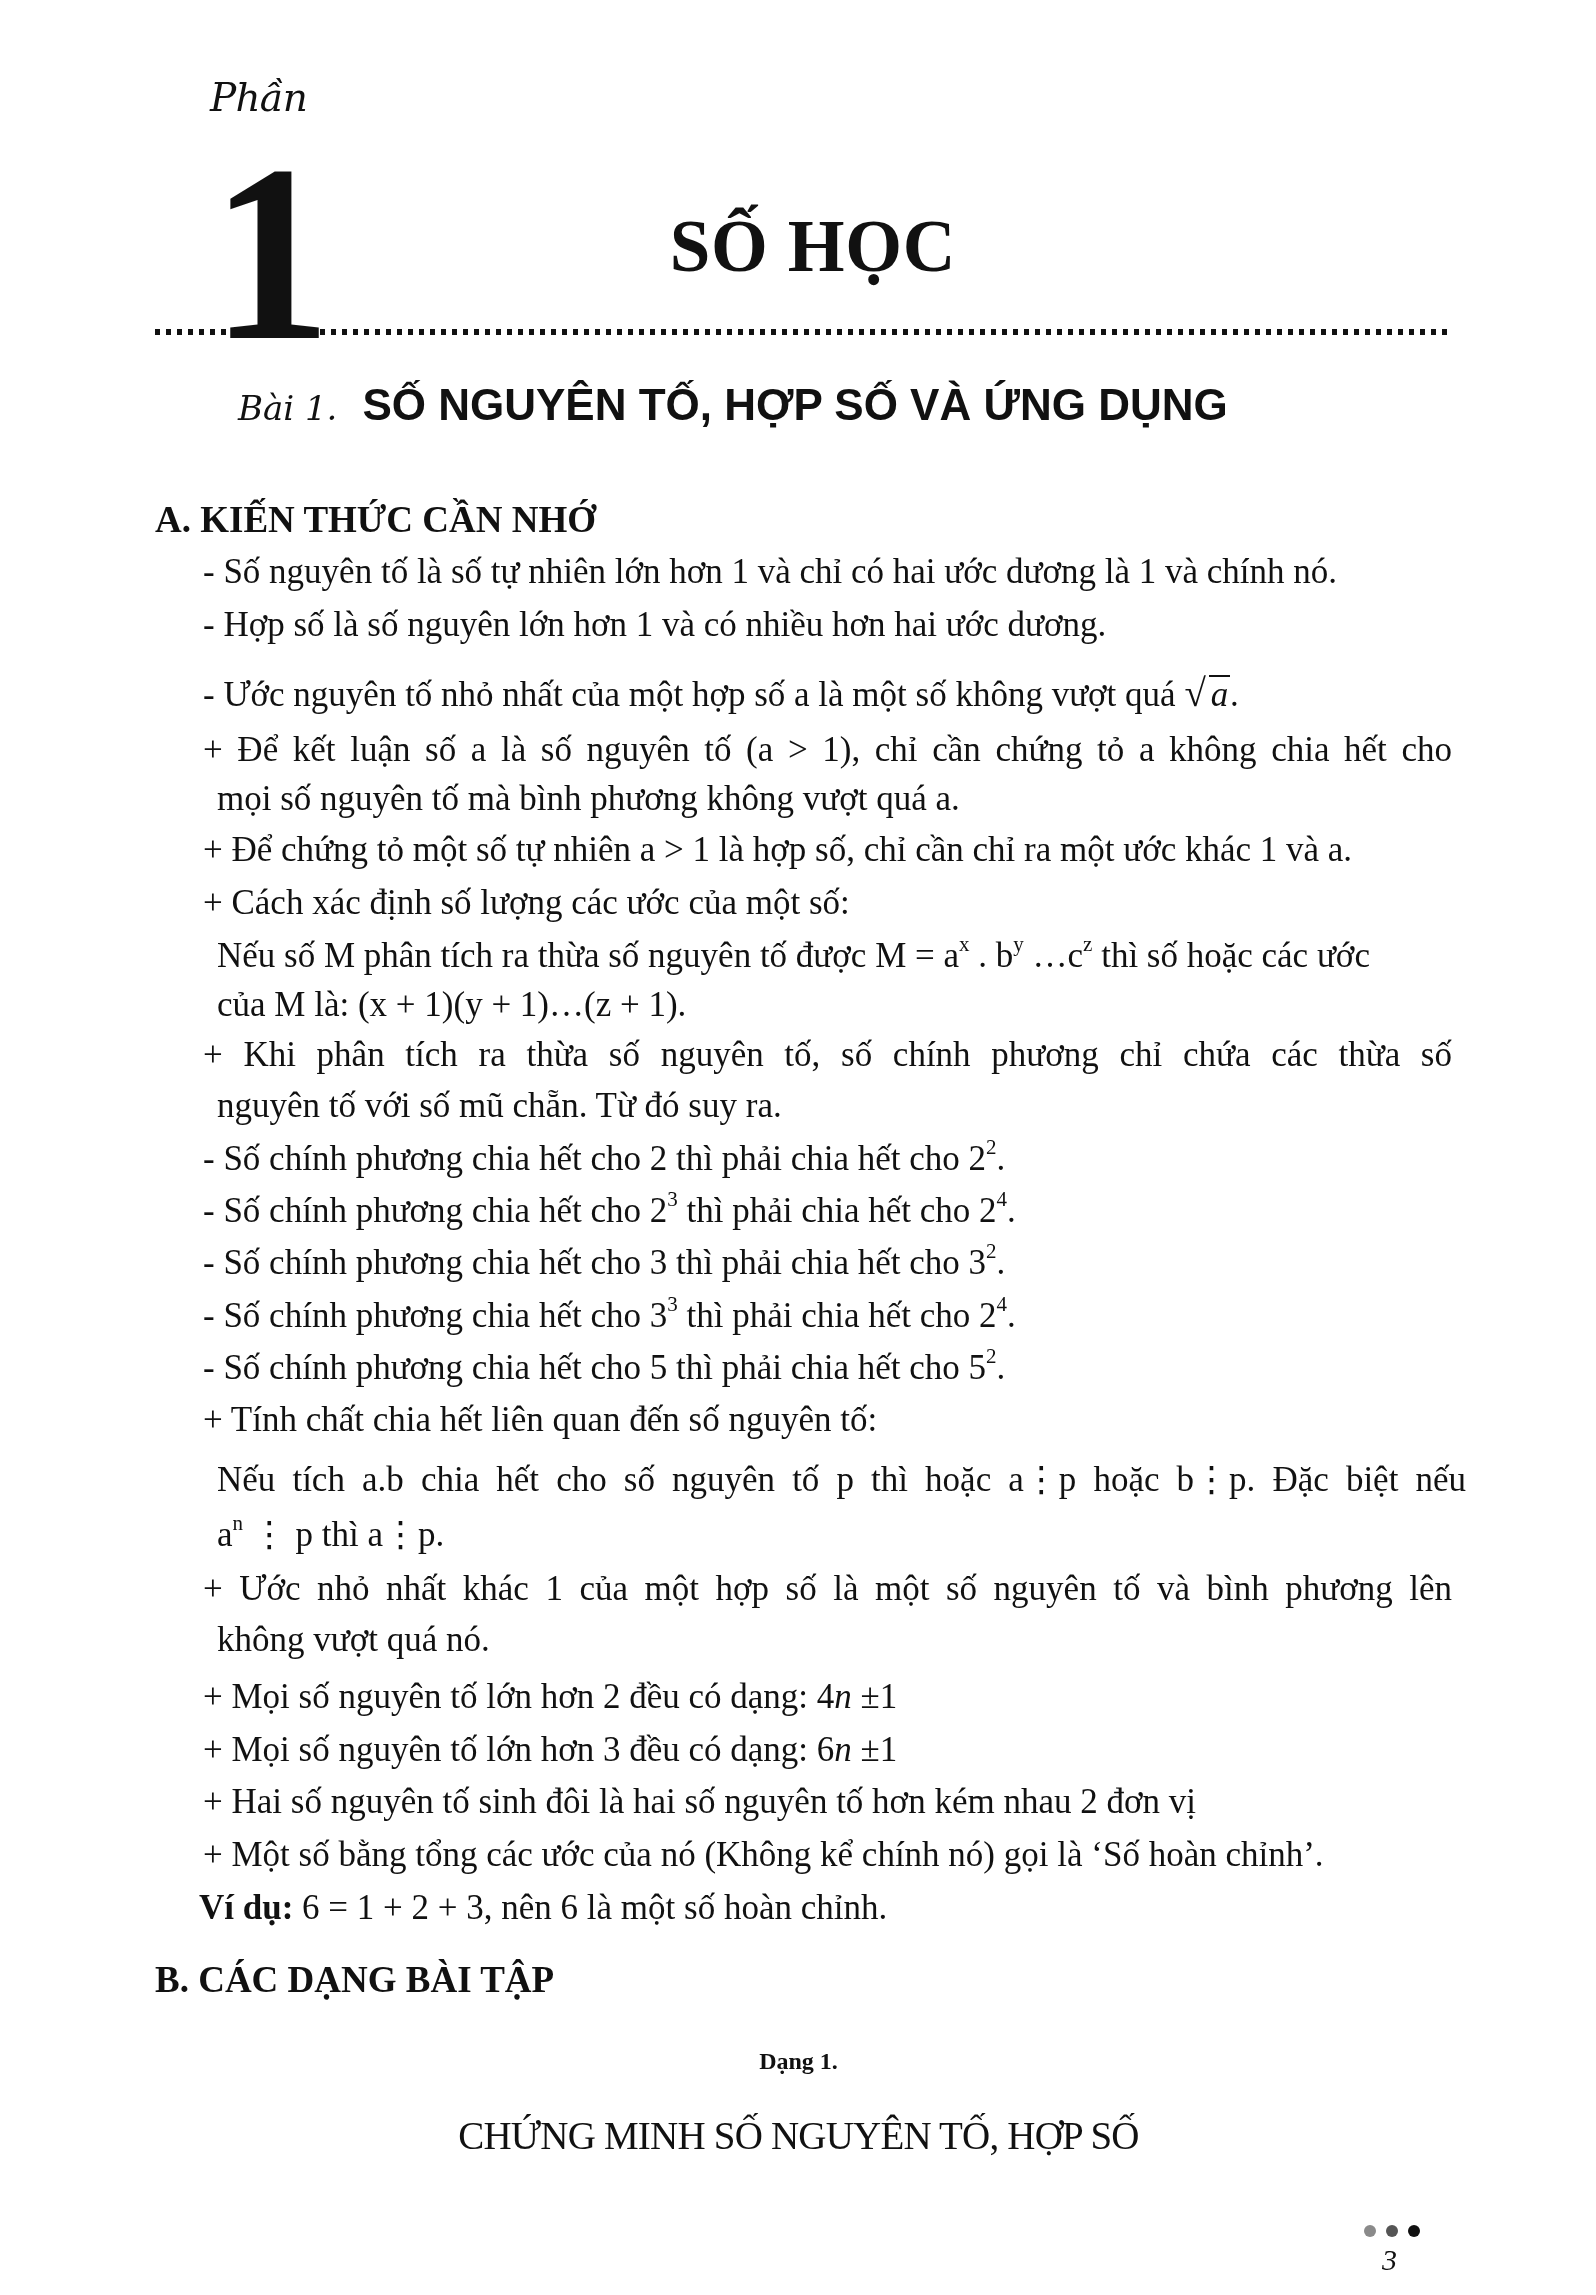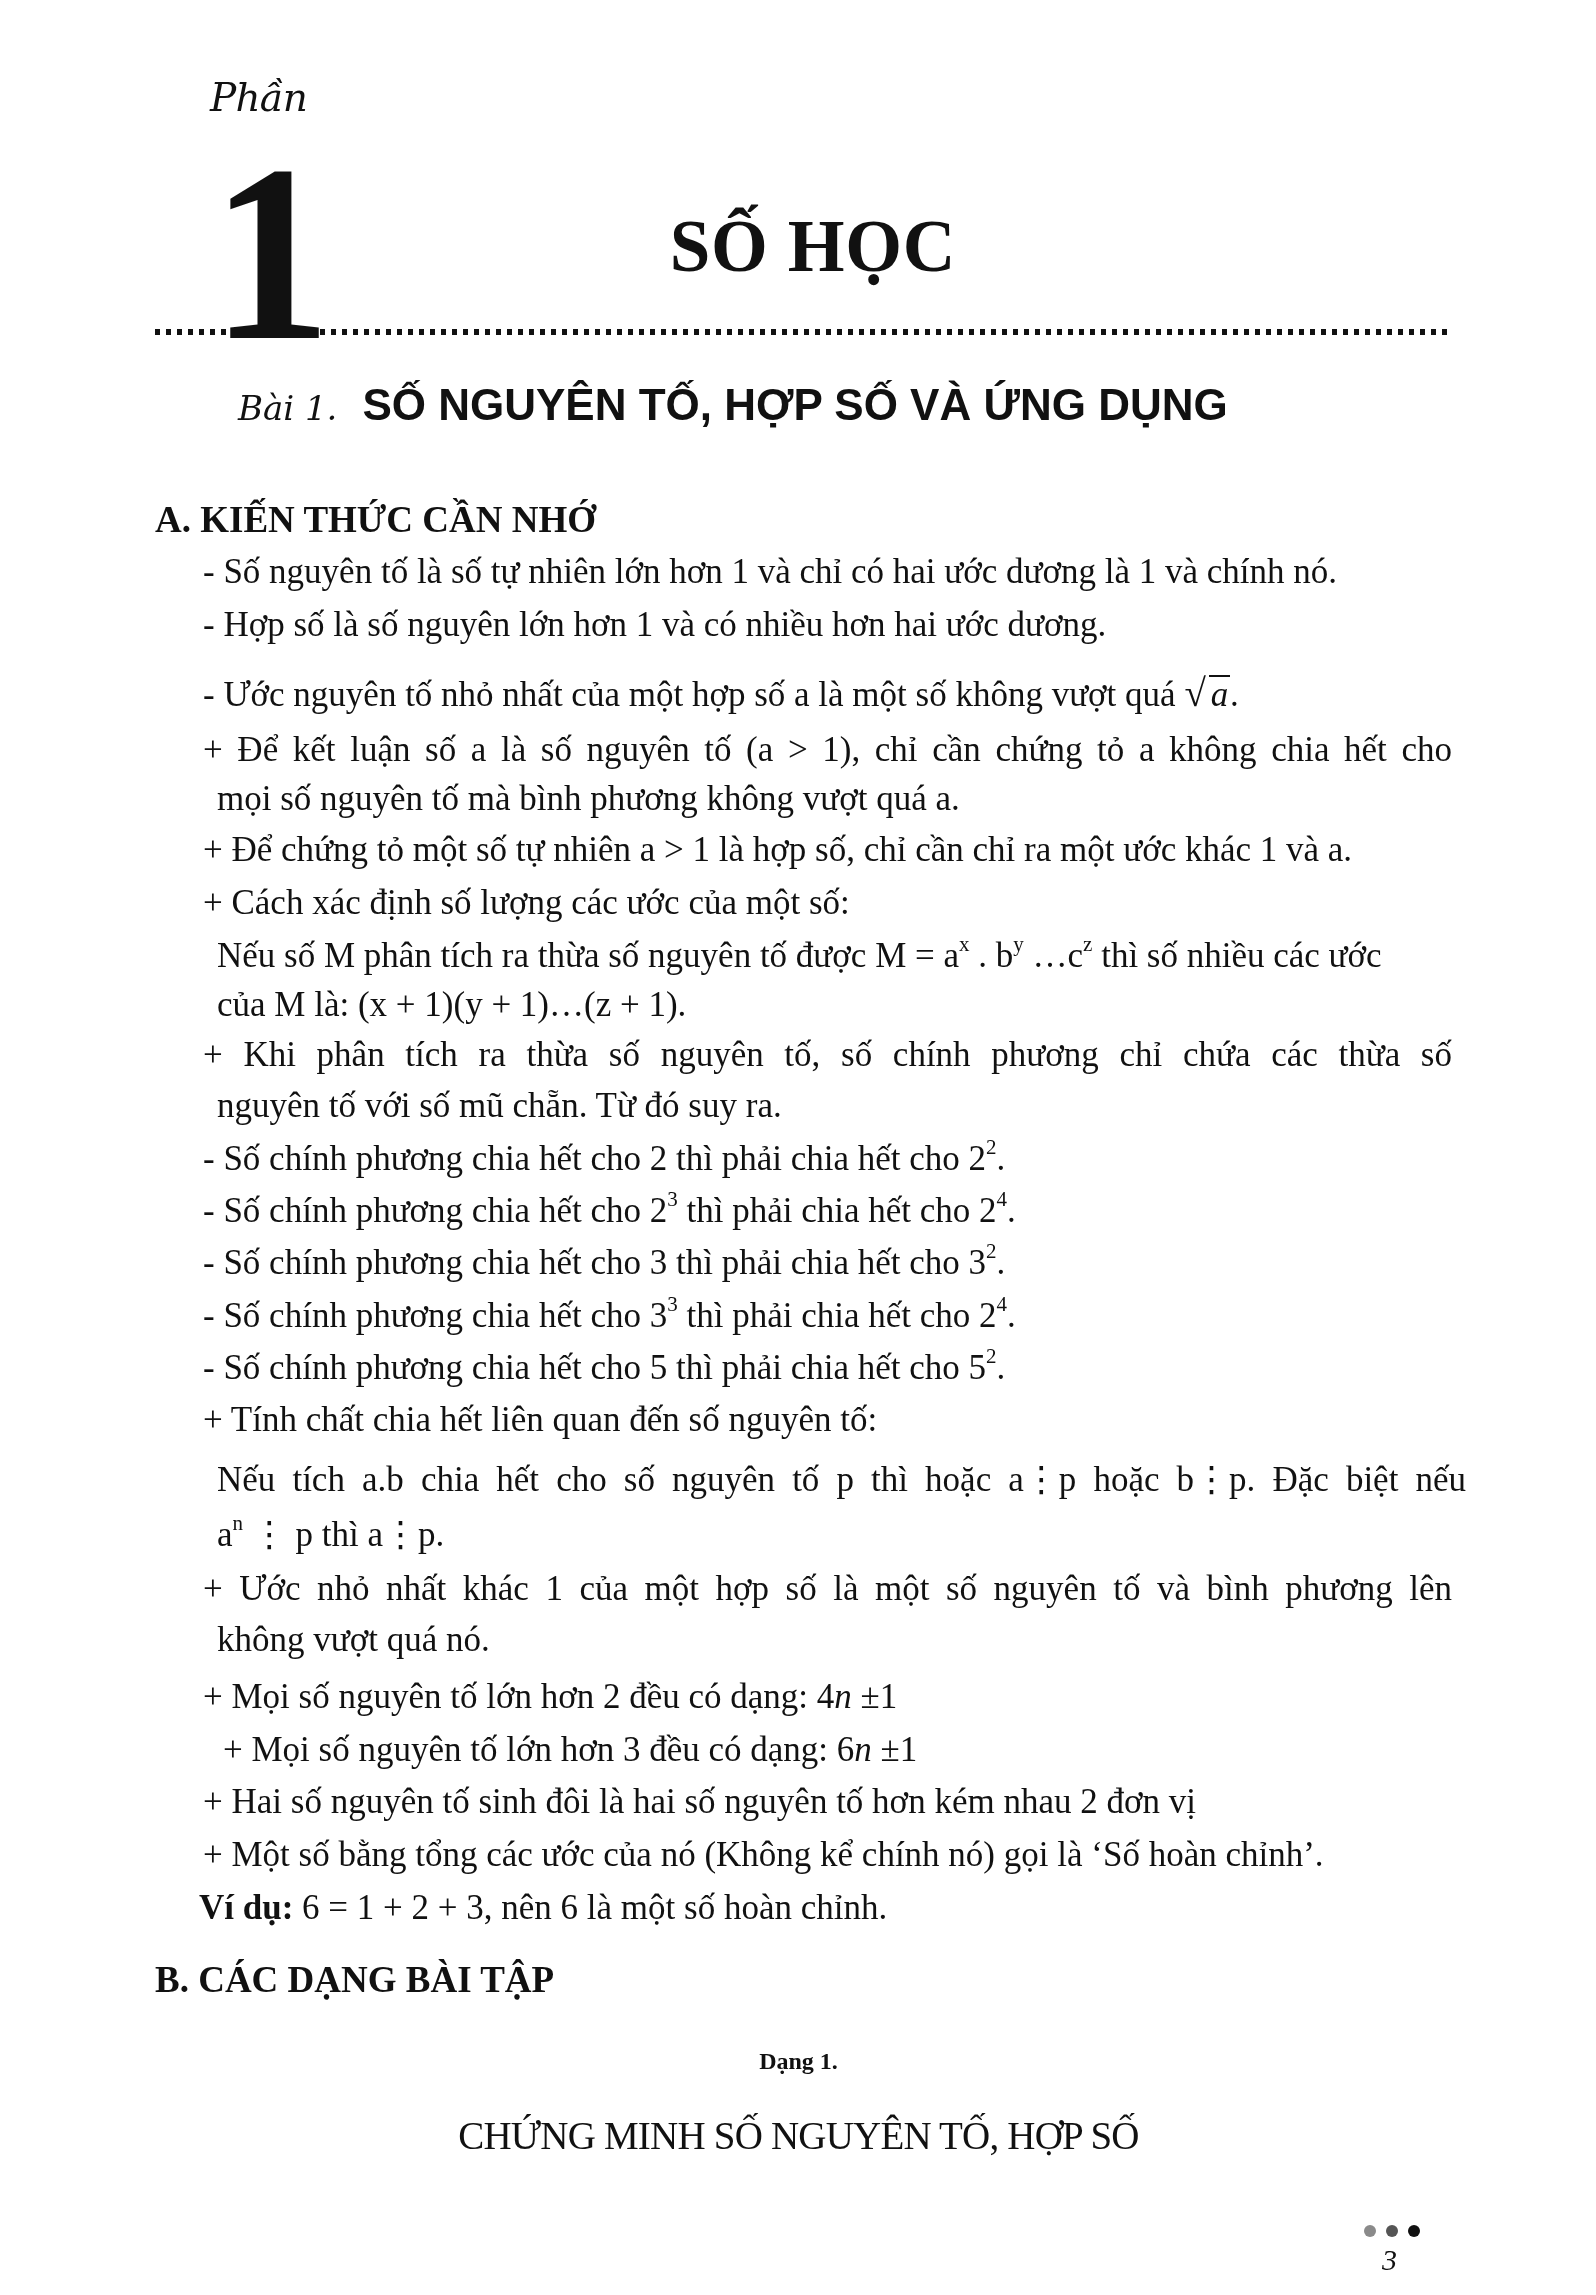--- a/index.html
+++ b/index.html
@@ -47,21 +47,21 @@
 <div class="abs line ind1" style="top:607px;">- Hợp số là số nguyên lớn hơn 1 và có nhiều hơn hai ước dương.</div>
 <div class="abs line ind1" style="top:673px;">
   <span>- Ước nguyên tố nhỏ nhất của một hợp số a là một số không vượt quá</span>
   <span><span class="sqrt-sign">√</span><span class="sqrt">a</span><span>.</span></span>
 </div>
 <div class="abs line ind1 just" style="top:732px;">+ Để kết luận số a là số nguyên tố (a &gt; 1), chỉ cần chứng tỏ a không chia hết cho</div>
 <div class="abs line ind2" style="top:781px;">mọi số nguyên tố mà bình phương không vượt quá a.</div>
 <div class="abs line ind1" style="top:832px;">+ Để chứng tỏ một số tự nhiên a &gt; 1 là hợp số, chỉ cần chỉ ra một ước khác 1 và a.</div>
 <div class="abs line ind1" style="top:885px;">+ Cách xác định số lượng các ước của một số:</div>
 <div class="abs line ind2" style="top:938px;">
-  <span>Nếu số M phân tích ra thừa số nguyên tố được M = a</span><sup>x</sup><span> . b</span><sup>y</sup><span> …c</span><sup>z</sup><span> thì số nhiều các ước</span>
+  <span>Nếu số M phân tích ra thừa số nguyên tố được M = a</span><sup>x</sup><span> . b</span><sup>y</sup><span> …c</span><sup>z</sup><span> thì số hoặc các ước</span>
 </div>
 <div class="abs line ind2" style="top:987px;">của M là: (x + 1)(y + 1)…(z + 1).</div>
 <div class="abs line ind1 just" style="top:1037px;">+ Khi phân tích ra thừa số nguyên tố, số chính phương chỉ chứa các thừa số</div>
 <div class="abs line ind2" style="top:1088px;">nguyên tố với số mũ chẵn. Từ đó suy ra.</div>
 
 <div class="abs line ind1" style="top:1141px;">
   <span>- Số chính phương chia hết cho 2</span><sup></sup><span> thì phải chia hết cho 2</span><sup>2</sup><span>.</span>
 </div>
 <div class="abs line ind1" style="top:1193px;">
   <span>- Số chính phương chia hết cho 2</span><sup>3</sup><span> thì phải chia hết cho 2</span><sup>4</sup><span>.</span>
@@ -79,21 +79,21 @@
 <div class="abs line ind1" style="top:1402px;">+ Tính chất chia hết liên quan đến số nguyên tố:</div>
 <div class="abs line ind2 just" style="top:1462px;">Nếu tích a.b chia hết cho số nguyên tố p thì hoặc a⋮p hoặc b⋮p. Đặc biệt nếu</div>
 <div class="abs line ind2" style="top:1517px;">
   <span>a</span><sup>n</sup><span> ⋮ p thì a⋮p.</span>
 </div>
 <div class="abs line ind1 just" style="top:1571px;">+ Ước nhỏ nhất khác 1 của một hợp số là một số nguyên tố và bình phương lên</div>
 <div class="abs line ind2" style="top:1622px;">không vượt quá nó.</div>
 <div class="abs line ind1" style="top:1679px;">
   <span>+ Mọi số nguyên tố lớn hơn 2 đều có dạng: 4</span><i>n</i><span> ±1</span>
 </div>
-<div class="abs line ind1" style="top:1732px;margin-left:20px;">
+<div class="abs line ind1" style="top:1732px;">
   <span>+ Mọi số nguyên tố lớn hơn 3 đều có dạng: 6</span><i>n</i><span> ±1</span>
 </div>
 <div class="abs line ind1" style="top:1784px;">+ Hai số nguyên tố sinh đôi là hai số nguyên tố hơn kém nhau 2 đơn vị</div>
 <div class="abs line ind1" style="top:1837px;">+ Một số bằng tổng các ước của nó (Không kể chính nó) gọi là ‘Số hoàn chỉnh’.</div>
 <div class="abs line" style="left:155px; top:1890px;margin-left:44px;">
   <span class="bold">Ví dụ:</span><span> 6 = 1 + 2 + 3, nên 6 là một số hoàn chỉnh.</span>
 </div>
 
 <div class="abs h-section" style="top:1958px;">B. CÁC DẠNG BÀI TẬP</div>
 <div class="abs center dang" style="top:2014px;">Dạng 1.</div>

